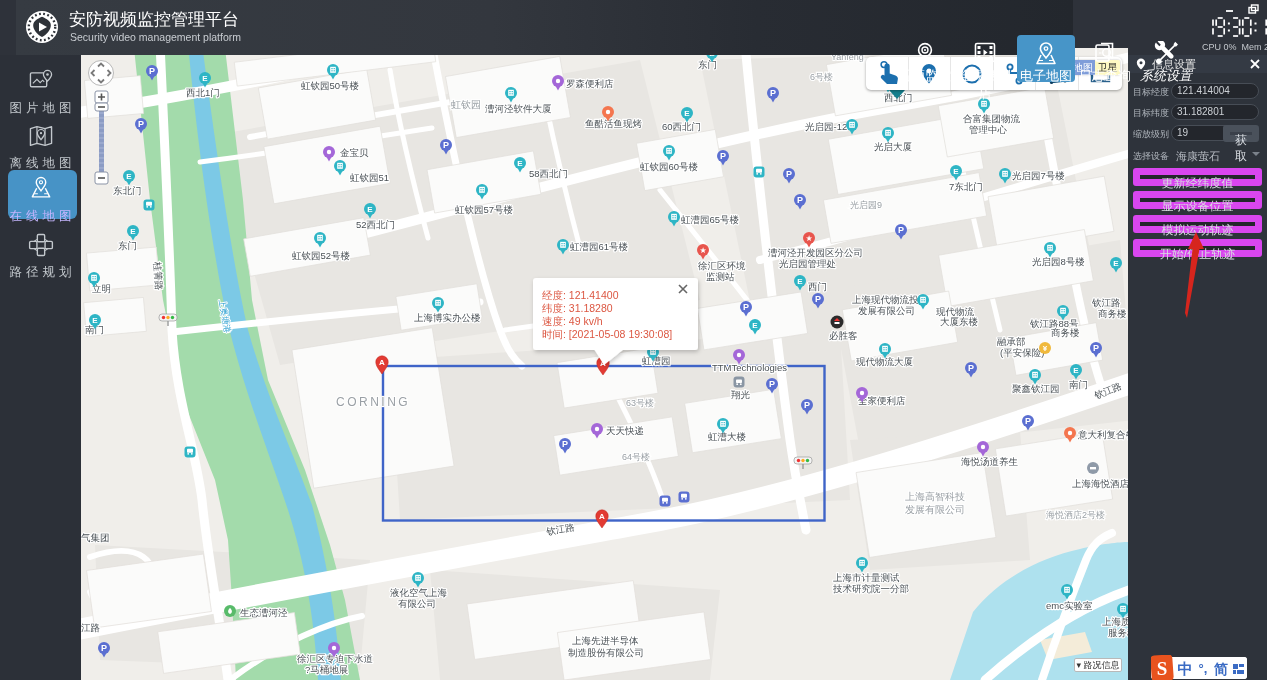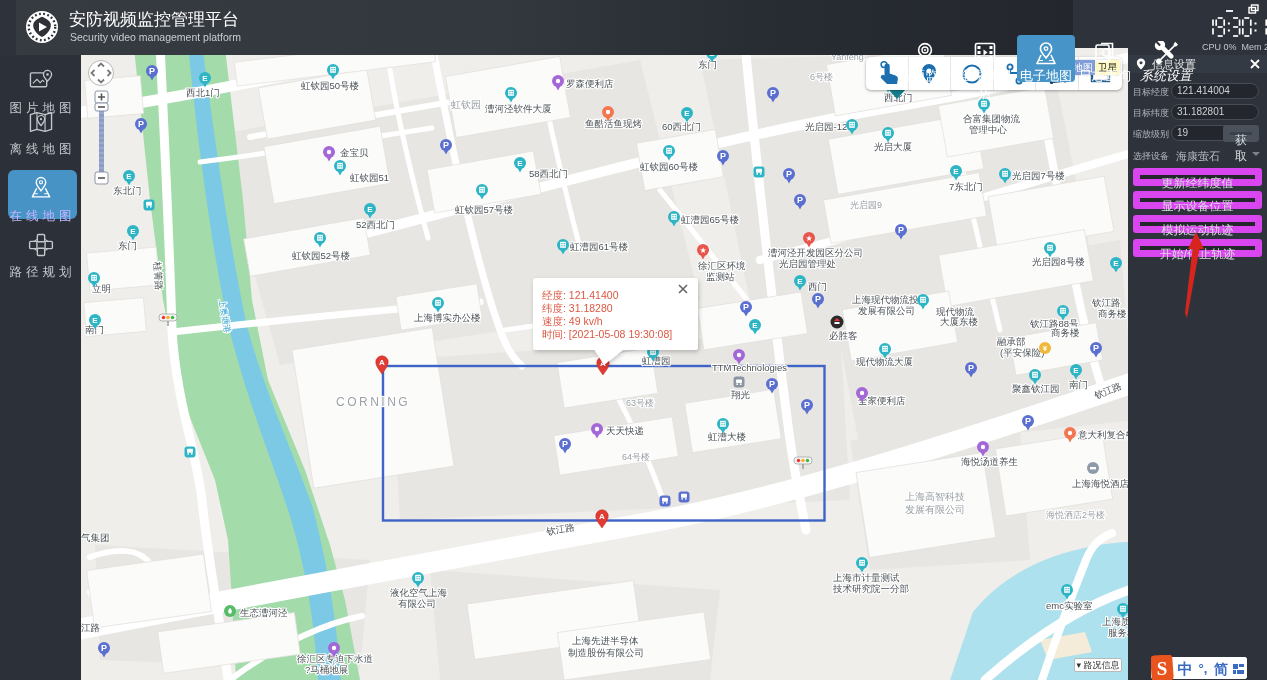--- a/index.html
+++ b/index.html
@@ -590,21 +590,21 @@
     <div id="sel3"></div>
     <div class="sitem" style="top:13px;">
       <svg width="30" height="26" viewBox="0 0 36 32">
           <rect x="5" y="6" width="20" height="17" rx="1.5" fill="none" stroke="#c3c8cd" stroke-width="1.7"></rect>
           <path d="M8,19 L13,14 L17,18 L20,15 L22,17" fill="none" stroke="#c3c8cd" stroke-width="1.4"></path>
           <path d="M26,3 A5,5 0 0 1 31,8 C31,11 28.5,13.5 26,16 C23.5,13.5 21,11 21,8 A5,5 0 0 1 26,3 Z" fill="#2c3038" stroke="#c3c8cd" stroke-width="1.6"></path>
           <circle cx="26" cy="8" r="1.6" fill="#c3c8cd"></circle>
         </svg>
       <div class="tx">图片地图</div>
     </div>
-    <div class="sitem" style="top:54px;">
+    <div class="sitem" style="top:68px;">
       <svg width="30" height="26" viewBox="0 0 36 32">
           <path d="M5,7 L13,4.5 L23,7 L31,4.5 L31,25 L23,27.5 L13,25 L5,27.5 Z" fill="none" stroke="#c3c8cd" stroke-width="1.7" stroke-linejoin="round"></path>
           <path d="M13,5 V25 M23,7 V27" stroke="#c3c8cd" stroke-width="1.4"></path>
           <path d="M18,8 A4.5,4.5 0 0 1 22.5,12.5 C22.5,15.5 20,18 18,20.5 C16,18 13.5,15.5 13.5,12.5 A4.5,4.5 0 0 1 18,8 Z" fill="#2c3038" stroke="#c3c8cd" stroke-width="1.5"></path>
           <circle cx="18" cy="12.5" r="1.4" fill="#c3c8cd"></circle>
         </svg>
       <div class="tx">离线地图</div>
     </div>
     <div class="sitem on" style="top:121px;">
       <svg width="30" height="26" viewBox="0 0 36 33">

